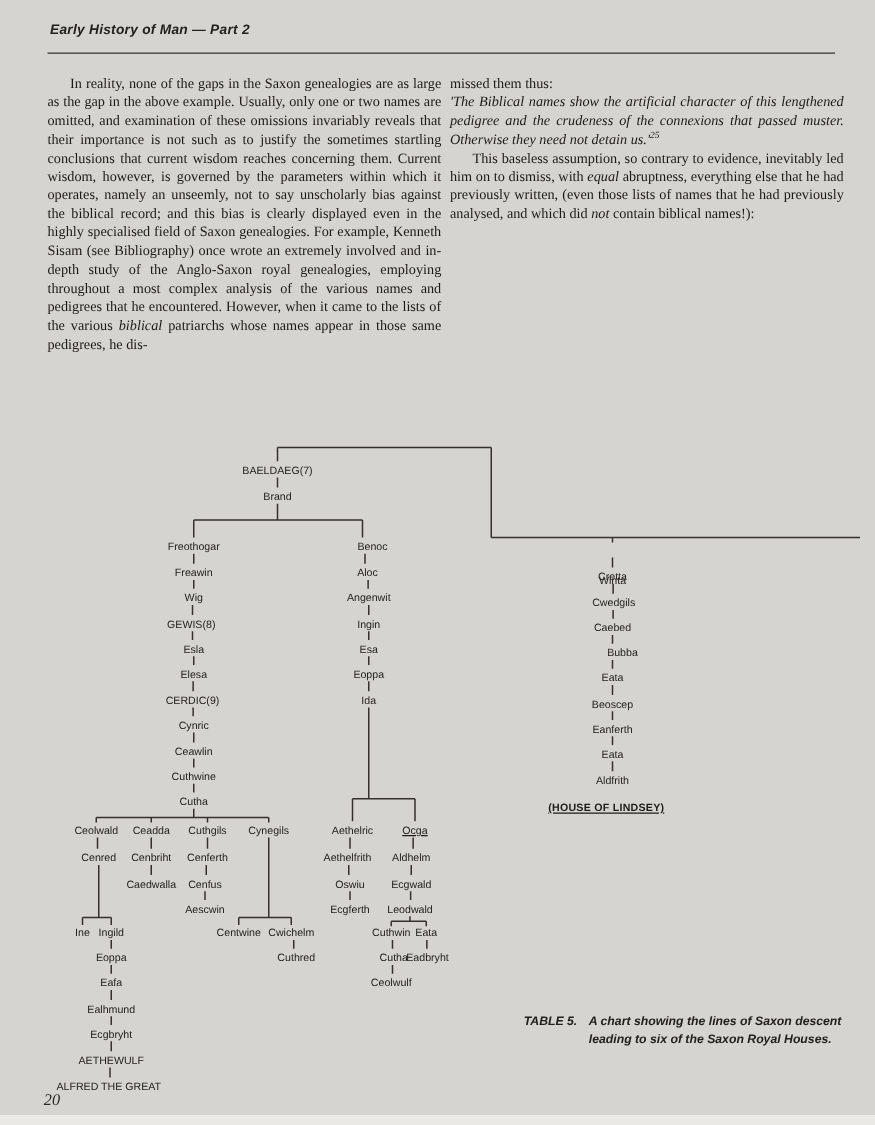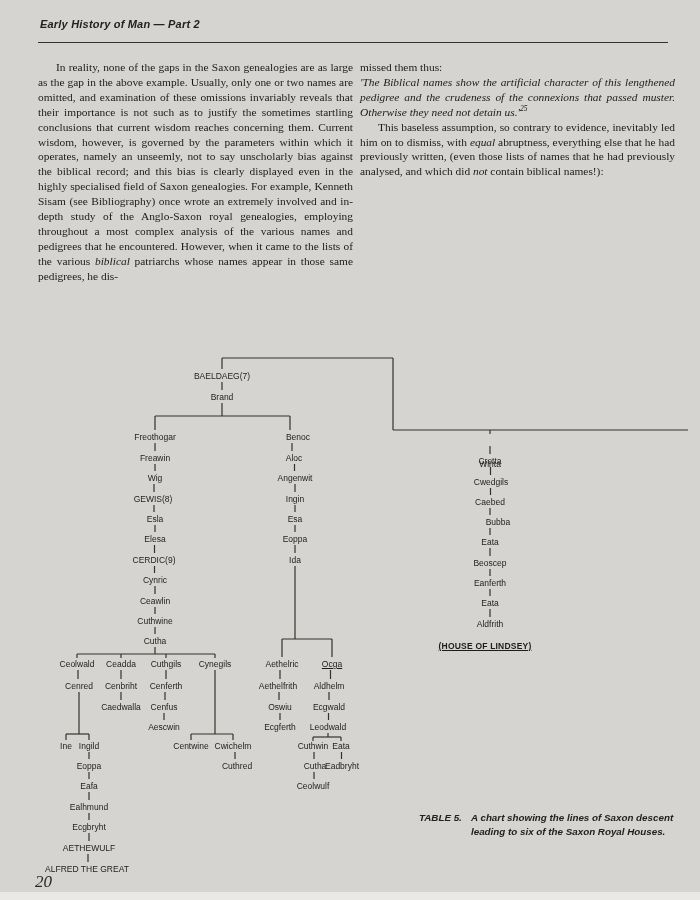--- a/index.html
+++ b/index.html
@@ -24,21 +24,21 @@
   .tree svg{position:absolute;left:0;top:0;}
   .tnode{position:absolute;transform:translate(-50%,-50%);white-space:nowrap;
         font-family:"Liberation Sans",sans-serif;font-size:8.5px;letter-spacing:0;
         color:#1f1d1a;}
   .tnode.underline{text-decoration:underline;font-weight:bold;letter-spacing:.2px;}
   .caption{position:absolute;left:419px;top:811px;width:262px;display:flex;
         font-family:"Liberation Sans",sans-serif;font-style:italic;font-weight:bold;
         font-size:9.8px;line-height:13.5px;color:#23211e;}
   .caption-label{flex:none;width:52px;}
   .caption-text{flex:1;}
-  .page-number{position:absolute;left:35px;top:872px;font-style:italic;font-size:17px;color:#2a2825;}
+  .page-number{position:absolute;left:35px;top:872px;font-style:italic;font-size:13px;color:#2a2825;}
 </style>
 </head>
 <body>
 
 <div class="page">
 
   <div class="header-title">Early History of Man — Part 2</div>
   <div class="header-rule"></div>
 
   <div class="col col-left">

